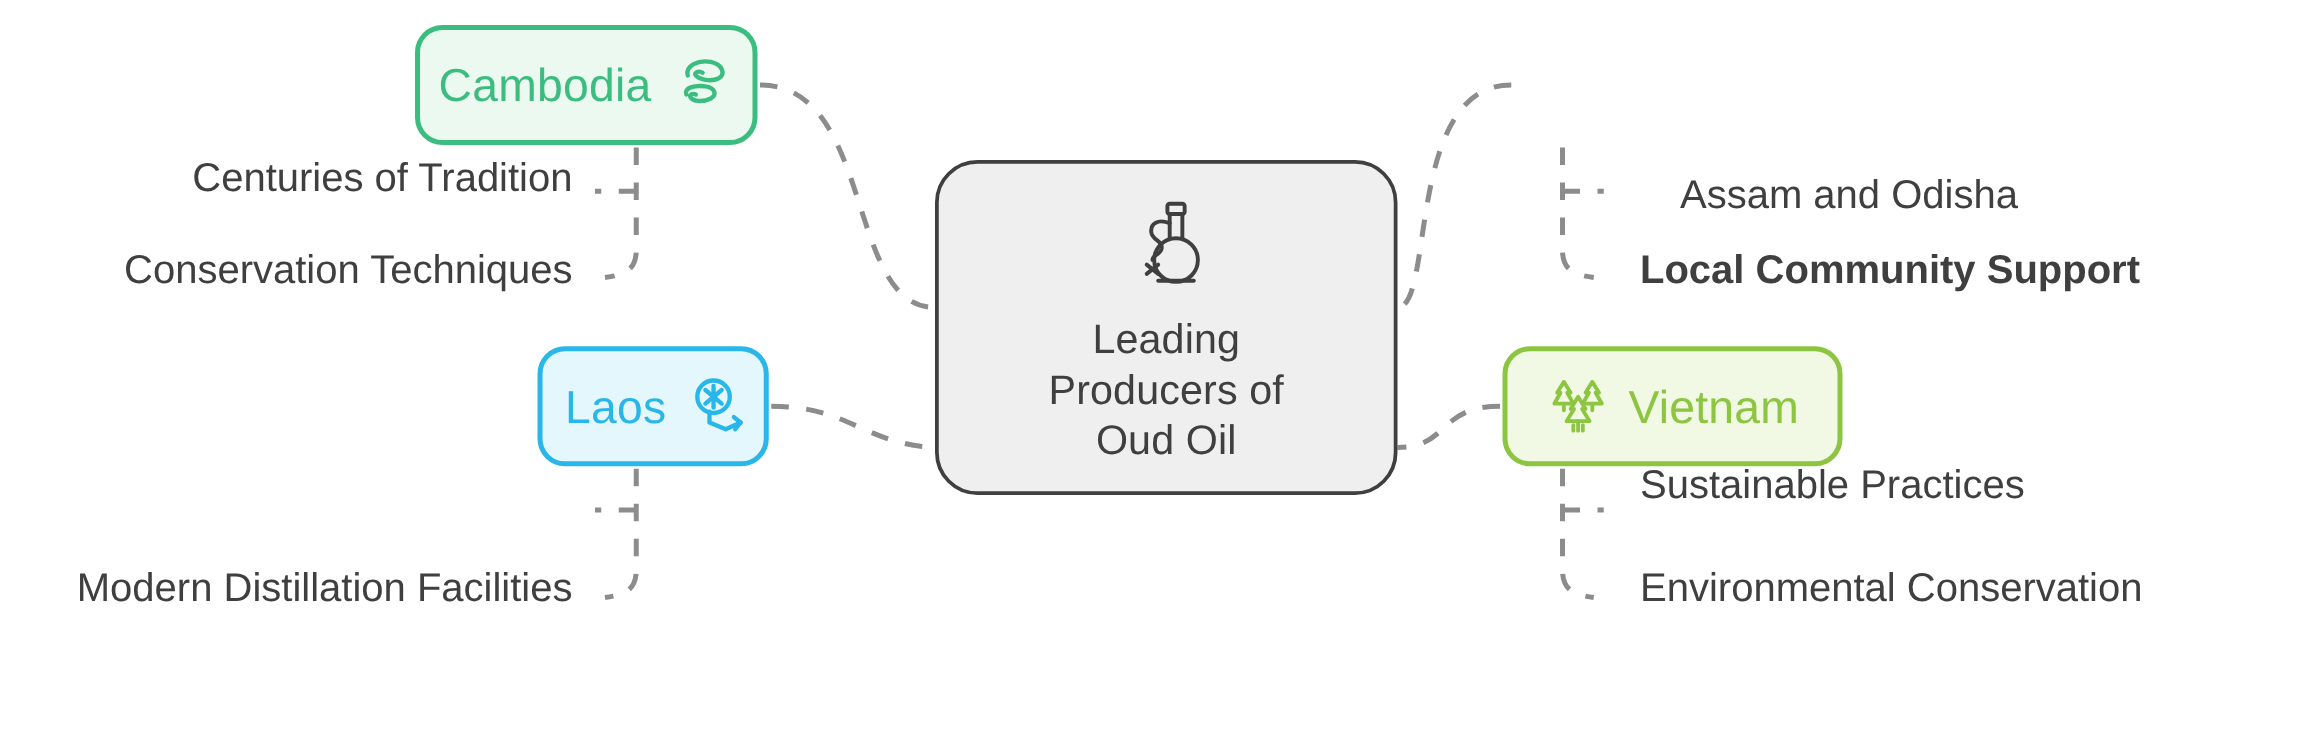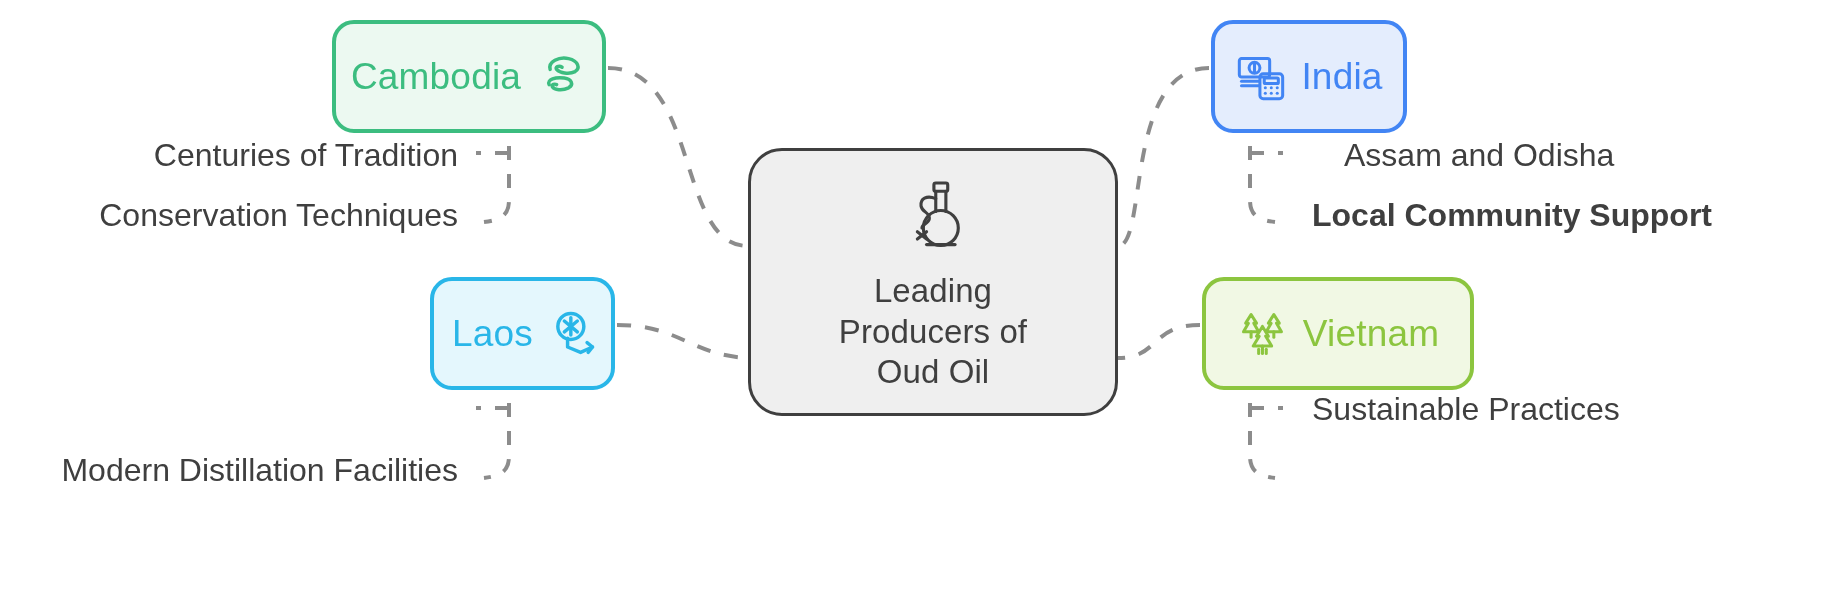--- a/index.html
+++ b/index.html
@@ -37,21 +37,20 @@
     height: 268px;
     box-sizing: border-box;
     background: #efefef;
     border: 3px solid #3f3f3f;
     border-radius: 34px;
     display: flex;
     flex-direction: column;
     align-items: center;
     justify-content: center;
     gap: 8px;
-    margin-top: 20px;
   }
   .center-icon {
     width: 92px;
     height: 92px;
     display: block;
   }
   .center-title {
     color: #3f3f3f;
     font-size: 33px;
     line-height: 1.24;
@@ -65,21 +64,21 @@
     position: absolute;
     box-sizing: border-box;
     border-radius: 22px;
     border-style: solid;
     border-width: 4px;
     display: flex;
     align-items: center;
     justify-content: center;
     gap: 14px;
     padding: 0 22px;
-    height: 113px;
+    height: 96px;
     text-align: center;
   }
   .branch-node .label {
     font-size: 37px;
     line-height: 1;
     white-space: nowrap;
     letter-spacing: 0.2px;
   }
   .branch-node .bicon {
     width: 52px;
@@ -120,28 +119,28 @@
   
   .leaf {
     position: absolute;
     color: #3f3f3f;
     font-size: 32px;
     line-height: 1;
     white-space: nowrap;
   }
   .leaf.right-align { text-align: right; }
 
-  #leaf-cam-0 { right: 1390px; top: 139px; }
+  #leaf-cam-0 { right: 1390px; top: 126px; }
   #leaf-cam-1 { right: 1390px; top: 199px; }
   #leaf-laos-0 { right: 1390px; top: 393px; }
   #leaf-laos-1 { right: 1390px; top: 454px; }
 
   #leaf-ind-0 { left: 1312px; top: 139px; margin-left: 32px; }
   #leaf-ind-1 { left: 1312px; top: 199px; font-weight: bold; }
-  #leaf-vie-0 { left: 1312px; top: 393px; }
+  #leaf-vie-0 { left: 1312px; top: 371px; }
   #leaf-vie-1 { left: 1312px; top: 454px; }
 </style>
 </head>
 <body>
 
 <div id="canvas">
 
   <svg id="wires" viewBox="0 0 1848 602" xmlns="http://www.w3.org/2000/svg">
     <g fill="none" stroke="#8c8c8c" stroke-width="4" stroke-linecap="butt" stroke-dasharray="14 14">
 
@@ -200,38 +199,20 @@
     <svg class="bicon" viewBox="0 0 48 48" fill="none" stroke="#29b6e8" stroke-width="3.2" stroke-linecap="round" stroke-linejoin="round">
       <circle cx="22" cy="17" r="12"></circle>
       <path d="M22 9 L22 25"></path>
       <path d="M16 12 L28 22"></path>
       <path d="M28 12 L16 22"></path>
       <path d="M19 28 L19 36 L31 41 L42 36"></path>
       <path d="M37 32 L42 36 L38 41"></path>
     </svg>
   </div>
 
-  <div class="branch-node" id="node-india">
-    <svg class="bicon" viewBox="0 0 48 48" fill="none" stroke="#4285f4" stroke-width="2.8" stroke-linecap="round" stroke-linejoin="round">
-      <rect x="4" y="7" width="28" height="17" rx="2"></rect>
-      <circle cx="18" cy="15.5" r="5"></circle>
-      <path d="M18 12 L18 19"></path>
-      <path d="M6 28 L22 28"></path>
-      <path d="M6 32 L22 32"></path>
-      <rect x="23" y="21" width="21" height="23" rx="3"></rect>
-      <rect x="27" y="25" width="13" height="5" rx="1"></rect>
-      <circle cx="28" cy="34" r="1.4" fill="#4285f4" stroke="none"></circle>
-      <circle cx="33.5" cy="34" r="1.4" fill="#4285f4" stroke="none"></circle>
-      <circle cx="39" cy="34" r="1.4" fill="#4285f4" stroke="none"></circle>
-      <circle cx="28" cy="39" r="1.4" fill="#4285f4" stroke="none"></circle>
-      <circle cx="33.5" cy="39" r="1.4" fill="#4285f4" stroke="none"></circle>
-      <circle cx="39" cy="39" r="1.4" fill="#4285f4" stroke="none"></circle>
-    </svg>
-    <span class="label">India</span>
-  </div>
 
   <div class="branch-node" id="node-vietnam">
     <svg class="bicon" viewBox="0 0 48 48" fill="none" stroke="#8cc53f" stroke-width="2.8" stroke-linecap="round" stroke-linejoin="round">
 
       <path d="M13 6 L8 14 L10.5 14 L6 22 L20 22 L15.5 14 L18 14 Z"></path>
       <path d="M13 22 L13 27"></path>
 
       <path d="M34 6 L29 14 L31.5 14 L27 22 L41 22 L36.5 14 L39 14 Z"></path>
       <path d="M34 22 L34 27"></path>
 
@@ -245,14 +226,15 @@
 
   <div class="leaf right-align" id="leaf-cam-0">Centuries of Tradition</div>
   <div class="leaf right-align" id="leaf-cam-1">Conservation Techniques</div>
 
   <div class="leaf right-align" id="leaf-laos-1">Modern Distillation Facilities</div>
 
   <div class="leaf" id="leaf-ind-0">Assam and Odisha</div>
   <div class="leaf" id="leaf-ind-1">Local Community Support</div>
 
   <div class="leaf" id="leaf-vie-0">Sustainable Practices</div>
+  <div class="leaf" id="leaf-vie-1">Environmental Conservation</div>
 
 </div>
 
 </body></html>

